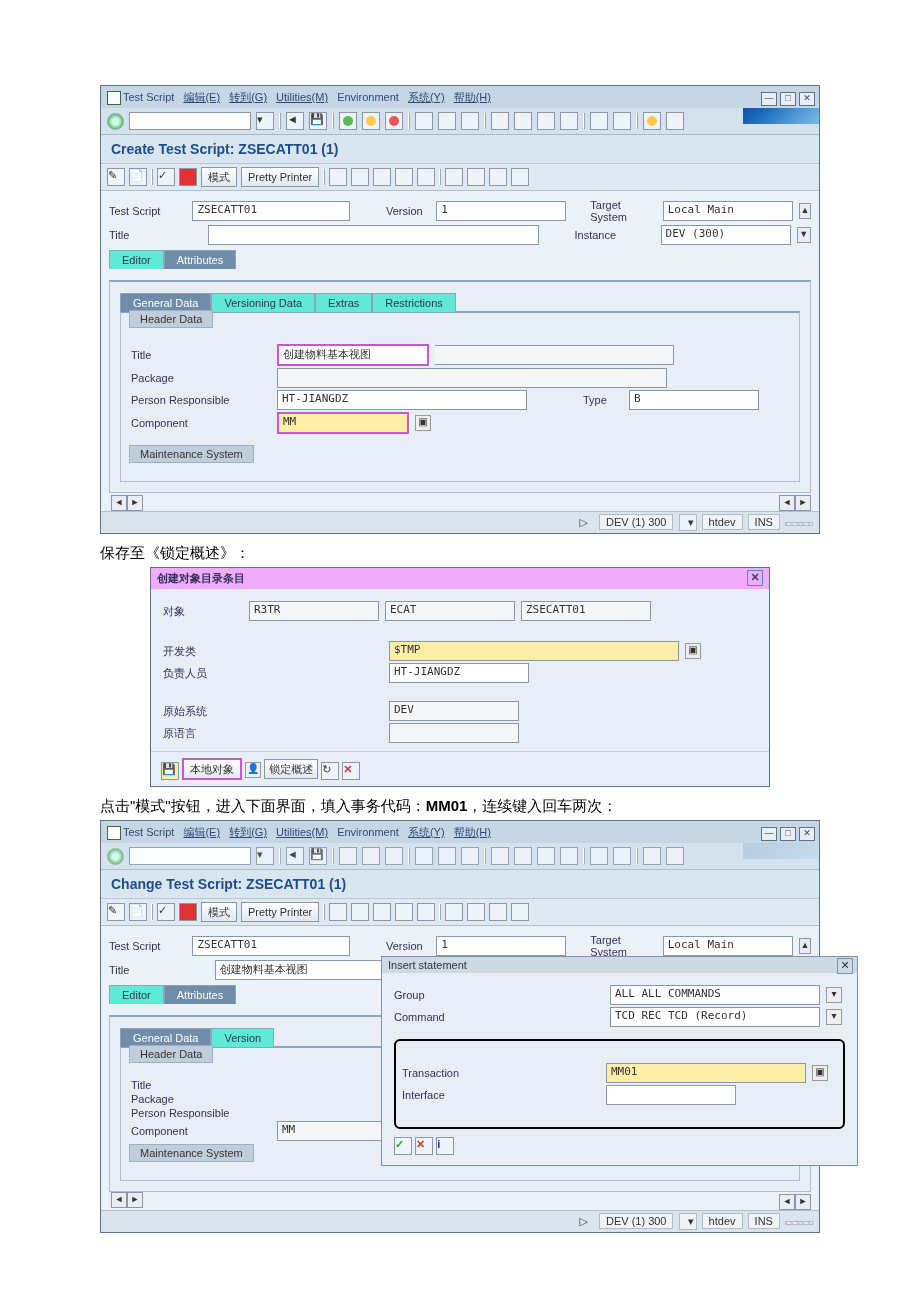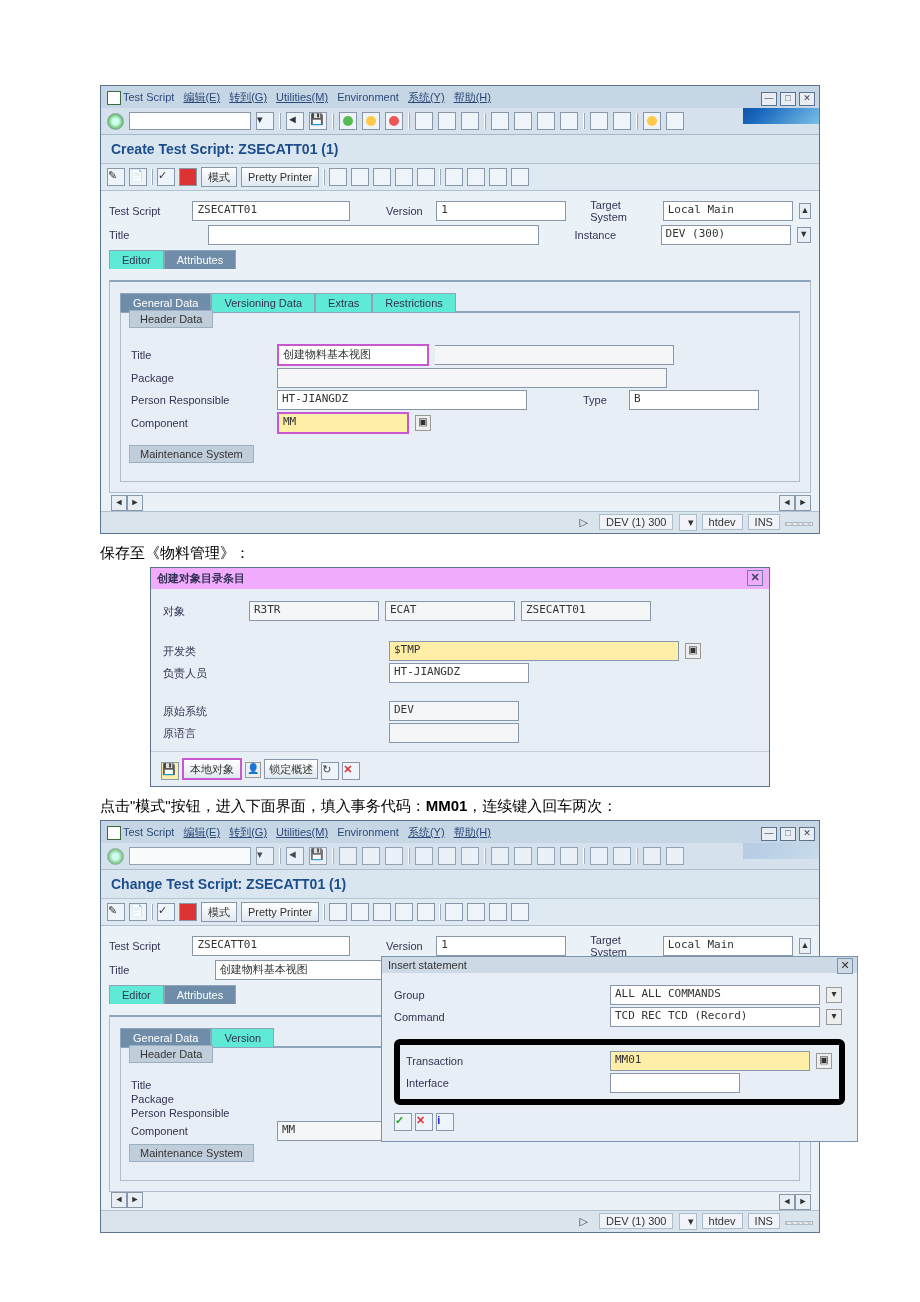--- a/index.html
+++ b/index.html
@@ -230,21 +230,21 @@
     <div class="statusbar">
       <span style="border:none;background:none;">▷</span>
       <span>DEV (1) 300</span>
       <span style="width:12px;padding:1px 2px;">▾</span>
       <span>htdev</span>
       <span>INS</span>
       <span style="width:14px;background:repeating-linear-gradient(45deg,#ccc,#ccc 2px,#eee 2px,#eee 4px);"></span>
     </div>
   </div>
 
-  <div class="annotation">保存至《物料管理》：</div>
+  <div class="annotation">保存至《锁定概述》：</div>
 
   <div class="dialog">
     <div class="titlebar2">
       <span class="doc-icon"></span>
       <span>创建对象目录条目</span>
       <span class="close">✕</span>
     </div>
     <div class="dialog-body">
       <div class="form-row">
         <span class="lbl" style="width:80px">对象</span>
@@ -419,21 +419,21 @@
             <span class="lbl" style="width:210px">Group</span>
             <span class="field" style="width:200px">ALL ALL COMMANDS</span>
             <span class="help-ico">▾</span>
           </div>
           <div class="form-row">
             <span class="lbl" style="width:210px">Command</span>
             <span class="field" style="width:200px">TCD REC TCD (Record)</span>
             <span class="help-ico">▾</span>
           </div>
           <div style="height:10px"></div>
-          <div style="border:6px solid #000000; border-radius:6px; padding:4px 6px;">
+          <div style="border:2px solid #000000; border-radius:6px; padding:20px 6px;">
             <div class="form-row">
               <span class="lbl" style="width:198px">Transaction</span>
               <span class="field" style="width:190px;background:#ffeea8">MM01</span>
               <span class="help-ico">▣</span>
             </div>
             <div class="form-row">
               <span class="lbl" style="width:198px">Interface</span>
               <span class="field" style="width:120px"></span>
             </div>
           </div>

